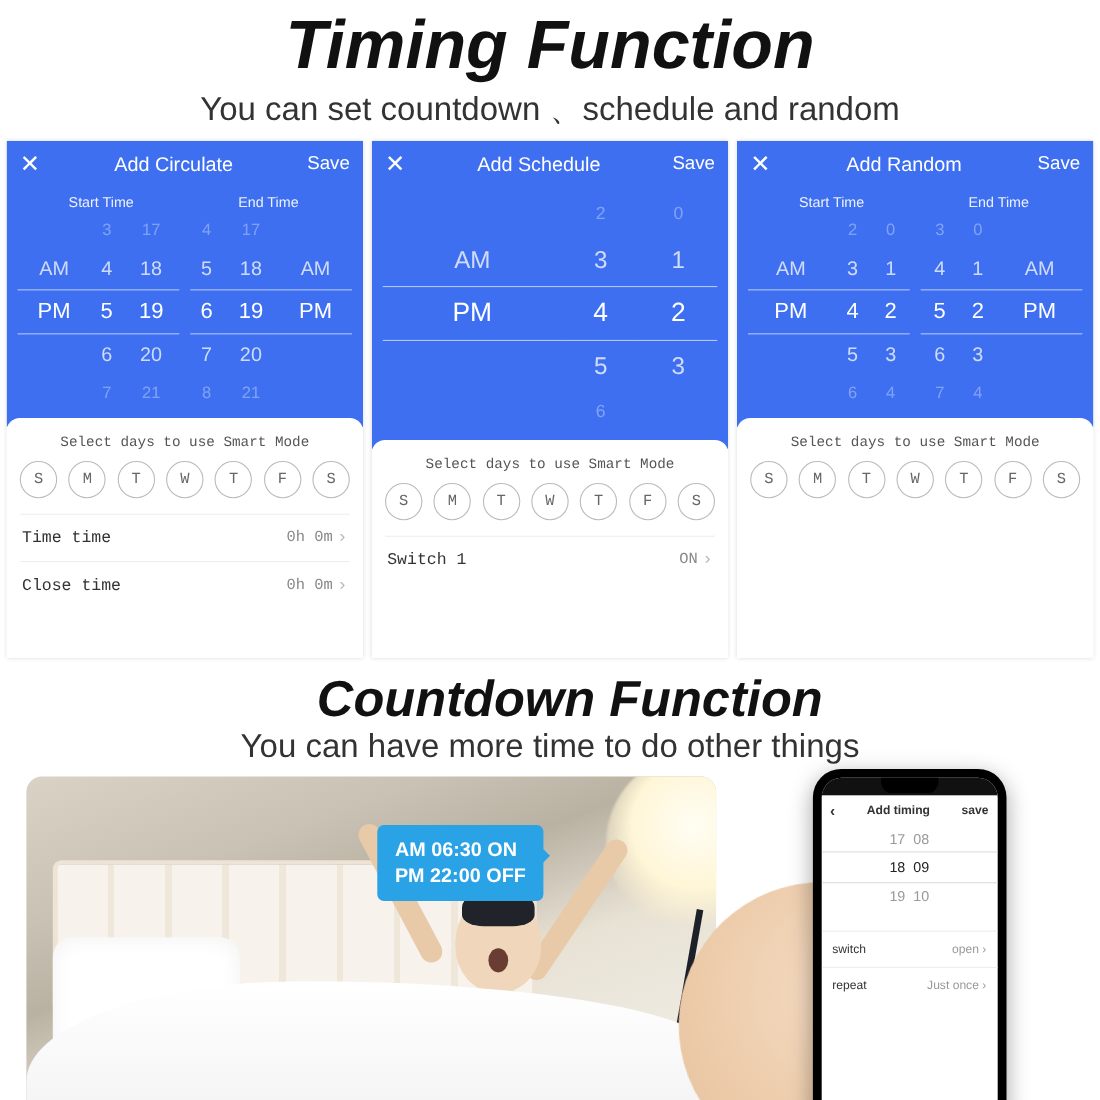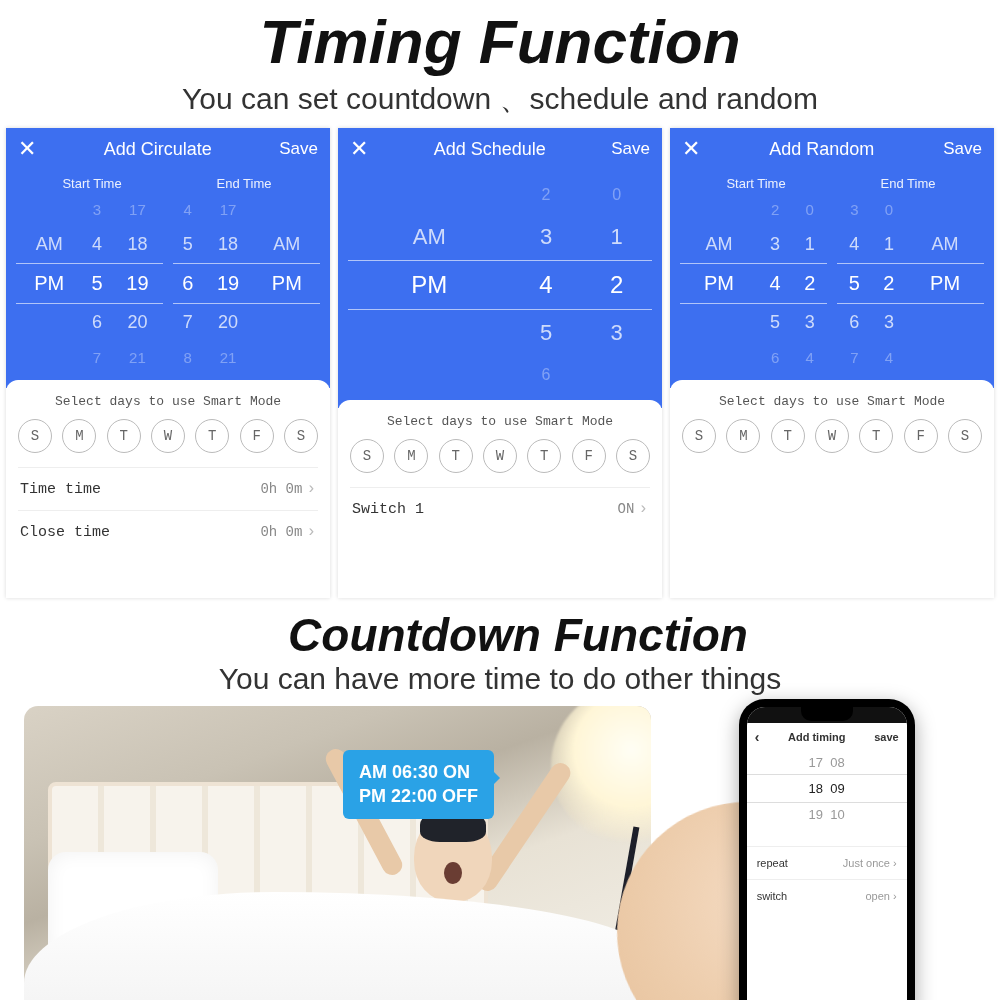--- a/index.html
+++ b/index.html
@@ -577,23 +577,23 @@
           <span>Add timing</span>
           <span>save</span>
         </div>
         <div class="p-picker">
           <div class="r"><span>17</span>&nbsp;&nbsp;<span>08</span></div>
           <div class="r sel"><span>18</span>&nbsp;&nbsp;<span>09</span></div>
           <div class="r"><span>19</span>&nbsp;&nbsp;<span>10</span></div>
         </div>
         <div style="height:20px"></div>
         <div class="p-row">
+          <span>switch</span>
+          <span class="v"><span>open</span> ›</span>
+        </div>
+        <div class="p-row">
           <span>repeat</span>
           <span class="v"><span>Just once</span> ›</span>
         </div>
-        <div class="p-row">
-          <span>switch</span>
-          <span class="v"><span>open</span> ›</span>
-        </div>
       </div>
     </div>
   </div>
 </div>
 
 </body></html>

